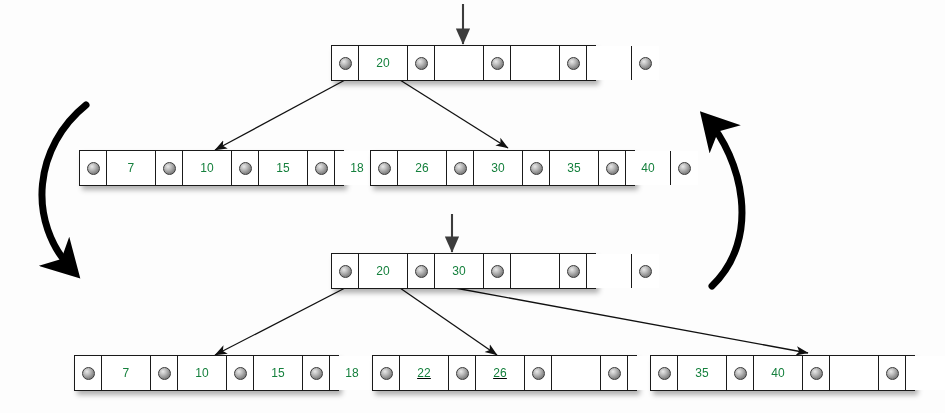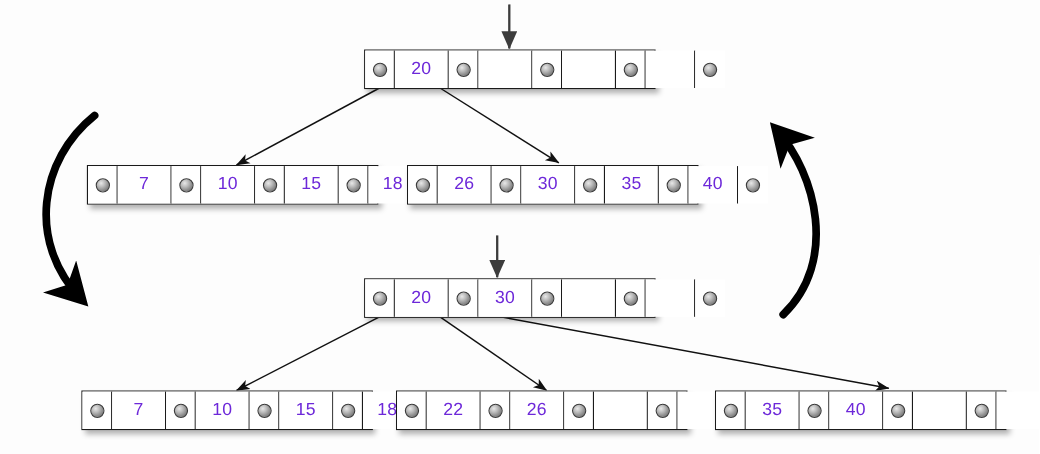--- a/index.html
+++ b/index.html
@@ -39,22 +39,22 @@
     box-sizing: border-box;
     border-right: 1.5px solid #1a1a1a;
     display: flex;
     align-items: center;
     justify-content: center;
     background: #ffffff;
   }
   .cell:last-child { border-right: none; }
   .cell.ptr { }
   .cell.key {
-    font-size: 16px;
-    color: #6d28d9;
+    font-size: 12px;
+    color: #15803d;
     letter-spacing: 0.2px;
   }
   .dot {
     width: 13px;
     height: 13px;
     border-radius: 50%;
     background: radial-gradient(circle at 36% 32%, #e8e8e8 0%, #bdbdbd 32%, #8f8f8f 62%, #5e5e5e 100%);
     border: 1px solid #3a3a3a;
     box-sizing: border-box;
   }
@@ -193,21 +193,21 @@
         </div>
         <div class="cell key" style="width: 49px; flex: 0 0 49px;">15</div>
         <div class="cell ptr" style="width: 27px; flex: 0 0 27px;">
           <span class="dot"></span>
         </div>
         <div class="cell key" style="width: 45px; flex: 0 0 45px;">18</div>
         <div class="cell ptr" style="width: 27px; flex: 0 0 27px;">
           <span class="dot"></span>
         </div>
       </div>
-      <div class="btnode" style="left: 360px; top: 355px; width: 265px; height: 36px;">
+      <div class="btnode" style="left: 372px; top: 355px; width: 265px; height: 36px; text-decoration: underline;">
         <div class="cell ptr" style="width: 27px; flex: 0 0 27px;">
           <span class="dot"></span>
         </div>
         <div class="cell key" style="width: 49px; flex: 0 0 49px;">22</div>
         <div class="cell ptr" style="width: 27px; flex: 0 0 27px;">
           <span class="dot"></span>
         </div>
         <div class="cell key" style="width: 49px; flex: 0 0 49px;">26</div>
         <div class="cell ptr" style="width: 27px; flex: 0 0 27px;">
           <span class="dot"></span>

